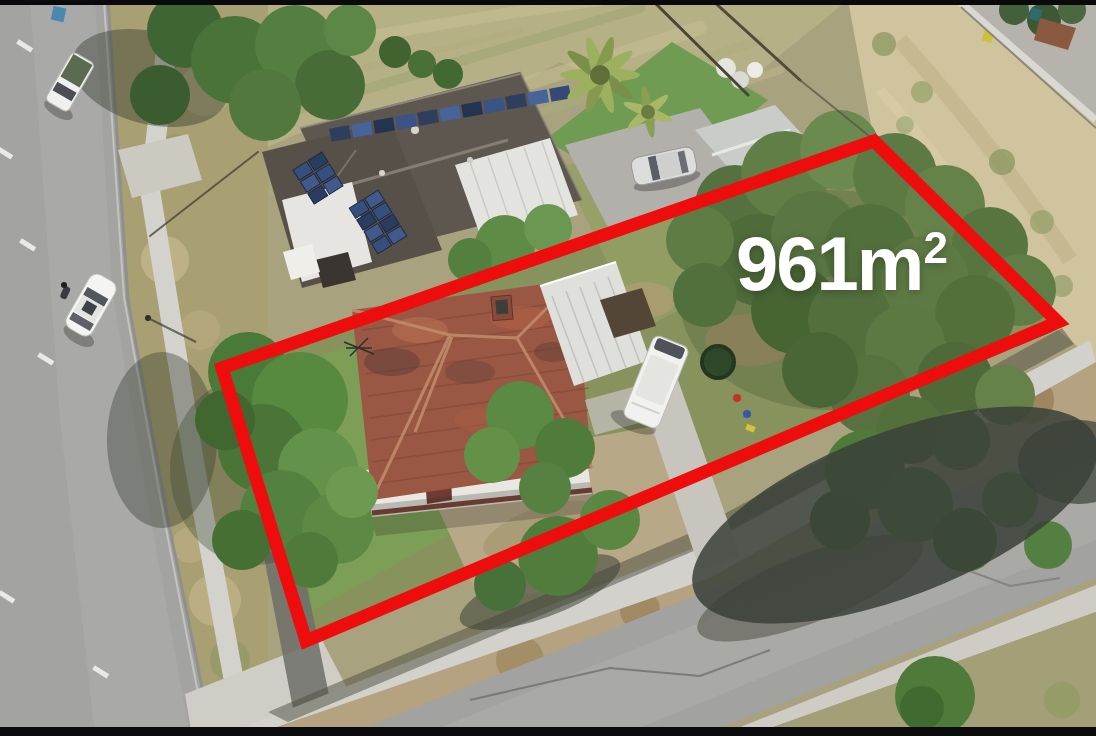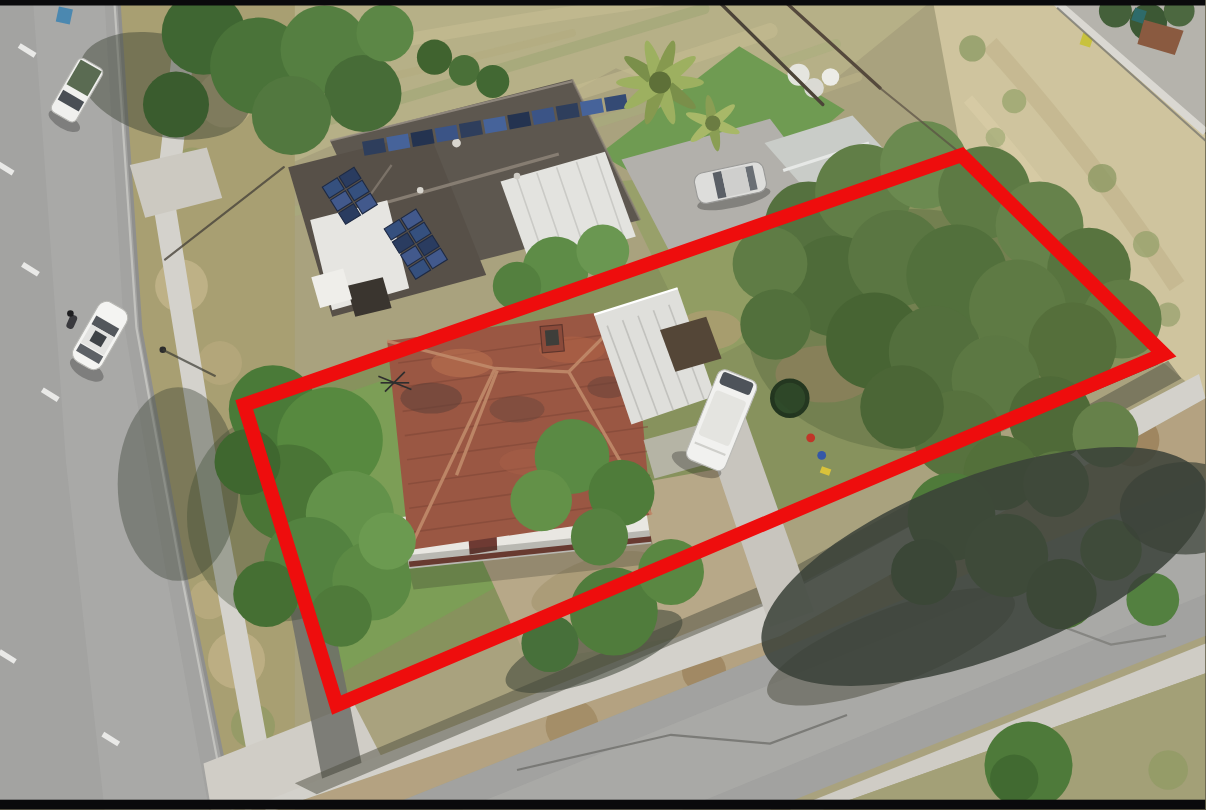--- a/index.html
+++ b/index.html
@@ -400,16 +400,19 @@
   </g>
 
   <ellipse cx="895" cy="515" rx="215" ry="82" fill="#3a4138" opacity=".85" transform="rotate(-21 895 515)"></ellipse>
   <ellipse cx="1078" cy="462" rx="60" ry="42" fill="#3a4138" opacity=".7"></ellipse>
 
   <g stroke="#ee0d0d">
     <polygon points="222,368 874,141 1058,322 306,641" fill="none" stroke-width="13" stroke-linejoin="miter"></polygon>
   </g>
 </svg>
 
+  <div class="area-label">
+    <span class="main">961m</span><span class="sup">2</span>
+  </div>
 
   <div class="letterbox top"></div>
   <div class="letterbox bottom"></div>
 </div>
 
 </body></html>

